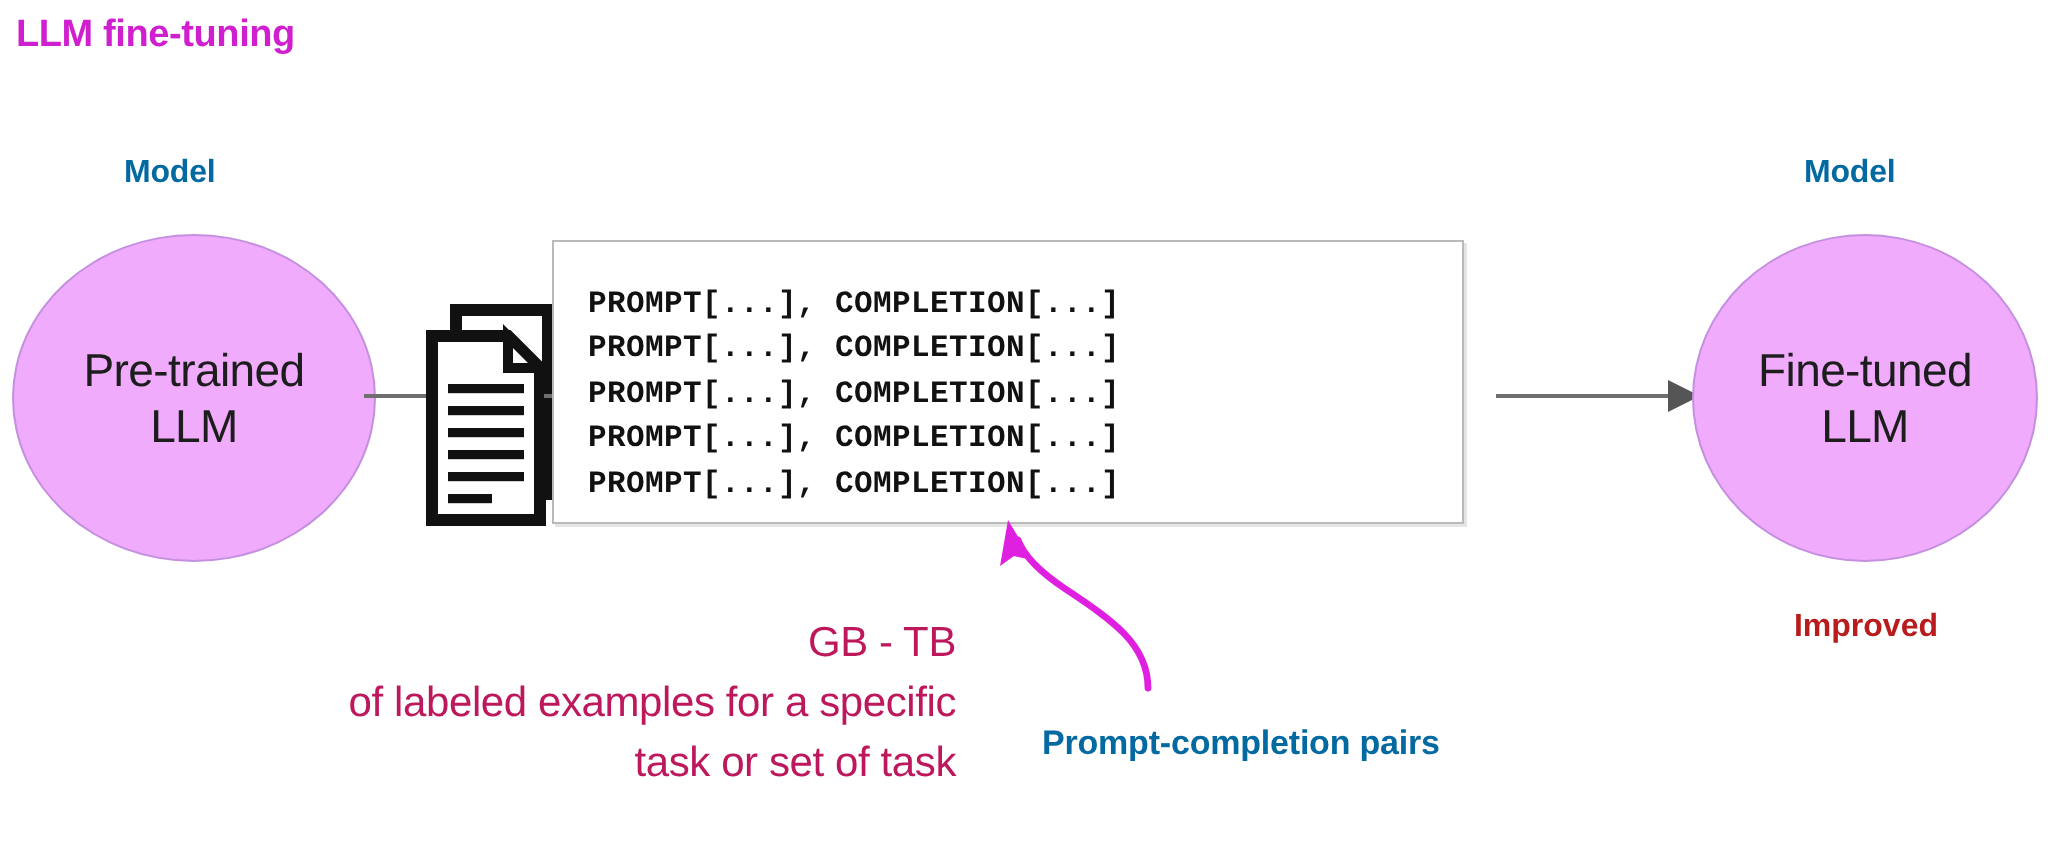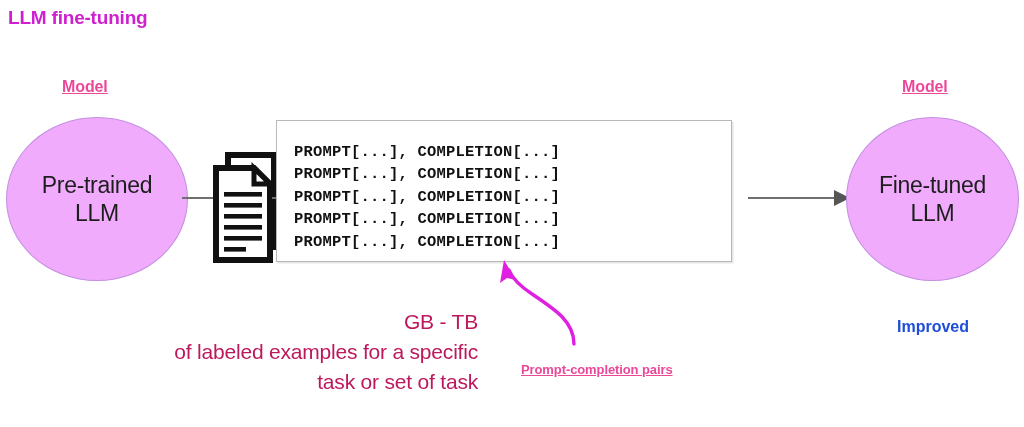--- a/index.html
+++ b/index.html
@@ -27,29 +27,28 @@
     font-weight: bold;
     color: #cf1fcf;
     letter-spacing: -0.2px;
     white-space: nowrap;
   }
 
   
   .magenta-label {
     font-size: 16px;
     font-weight: bold;
-    color: #ec4899;
+    color: #0369a1;
     white-space: nowrap;
     letter-spacing: -0.1px;
-    text-decoration: underline;
   }
   #label-model-left { left: 62px; top: 78px; }
   #label-task-examples { left: 300px; top: 78px; }
   #label-model-right { left: 902px; top: 78px; }
-  #label-prompt-pairs { left: 521px; top: 362px; font-size: 13px; }
+  #label-prompt-pairs { left: 521px; top: 362px; font-size: 17px; }
 
   
   .model-circle {
     border-radius: 50%;
     background: #f0abfc;
     border: 1px solid #c48fe0;
     display: flex;
     align-items: center;
     justify-content: center;
     text-align: center;
@@ -154,26 +153,26 @@
     font-size: 21px;
     color: #be185d;
     line-height: 30px;
     letter-spacing: -0.2px;
   }
   #dataset-caption .cap-line { display: block; white-space: nowrap; }
 
   
   #improved-caption {
     left: 845px;
-    top: 315px;
+    top: 302px;
     width: 176px;
     text-align: center;
     font-size: 16px;
     font-weight: bold;
-    color: #1d4ed8;
+    color: #b91c1c;
     line-height: 23px;
   }
   #improved-caption .cap-line { display: block; white-space: nowrap; }
 </style>
 </head>
 <body>
 
 <div id="canvas">
 
   <div class="abs" id="page-title">LLM fine-tuning</div>

